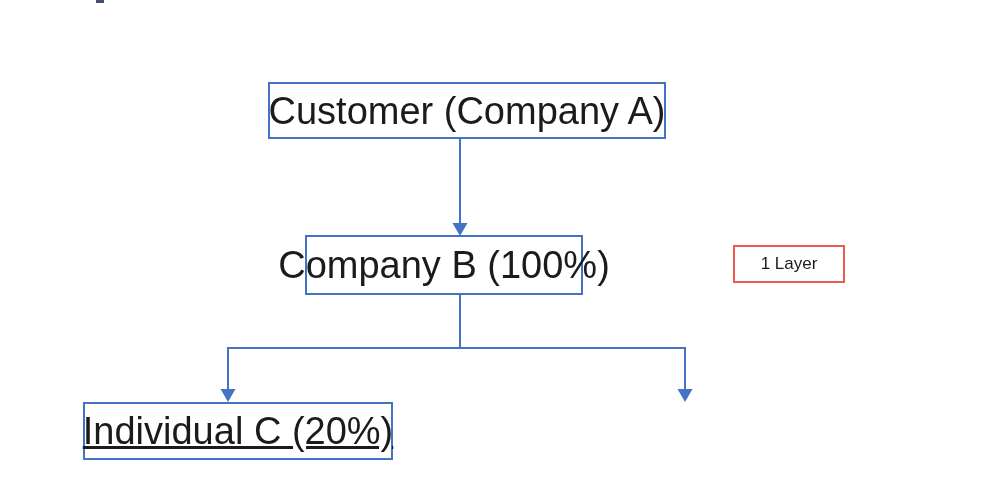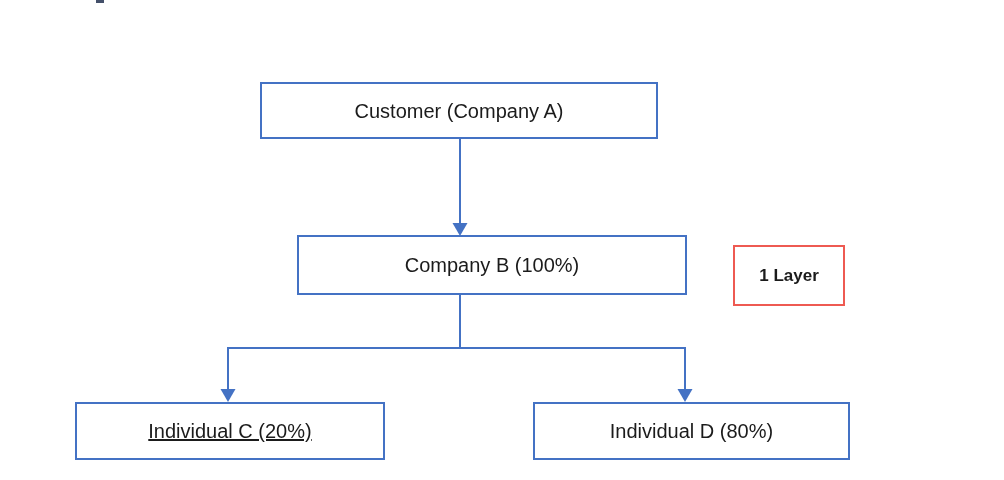--- a/index.html
+++ b/index.html
@@ -35,39 +35,40 @@
     stroke: none;
   }
   .node {
     position: absolute;
     border: 2px solid var(--node-border);
     background: var(--background);
     display: flex;
     align-items: center;
     justify-content: center;
     color: var(--text);
-    font-size: 20px;
+    font-size: 38px;
     line-height: 1;
     white-space: nowrap;
+    margin-left: 8px;
   }
   .node-customer     { left: 260px; top:  82px; width: 398px; height: 57px; }
-  .node-company-b    { left: 297px; top: 235px; width: 390px; height: 60px; }
+  .node-company-b    { left: 297px; top: 235px; width: 278px; height: 60px; }
   .node-individual-c { left:  75px; top: 402px; width: 310px; height: 58px; text-decoration: underline; }
   .node-individual-d { left: 533px; top: 402px; width: 317px; height: 58px; }
   .annotation-box {
     position: absolute;
-    left: 733px; top: 245px; width: 112px; height: 61px;
+    left: 733px; top: 245px; width: 112px; height: 38px;
     border: 2px solid var(--annotation-border);
     background: var(--background);
     display: flex;
     align-items: center;
     justify-content: center;
     color: var(--text);
     font-size: 17px;
-    font-weight: 700;
+    font-weight: 400;
     white-space: nowrap;
   }
   .crop-artifact {
     position: absolute;
     left: 96px; top: 0; width: 8px; height: 3px;
     background: #44506a;
   }
 </style>
 </head>
 <body>
@@ -101,17 +102,14 @@
   </div>
 
   <div class="annotation-box">
     <span>1 Layer</span>
   </div>
 
   <div class="node node-individual-c">
     <span>Individual C (20%)</span>
   </div>
 
-  <div class="node node-individual-d">
-    <span>Individual D (80%)</span>
-  </div>
 
 </div>
 
 </body></html>

